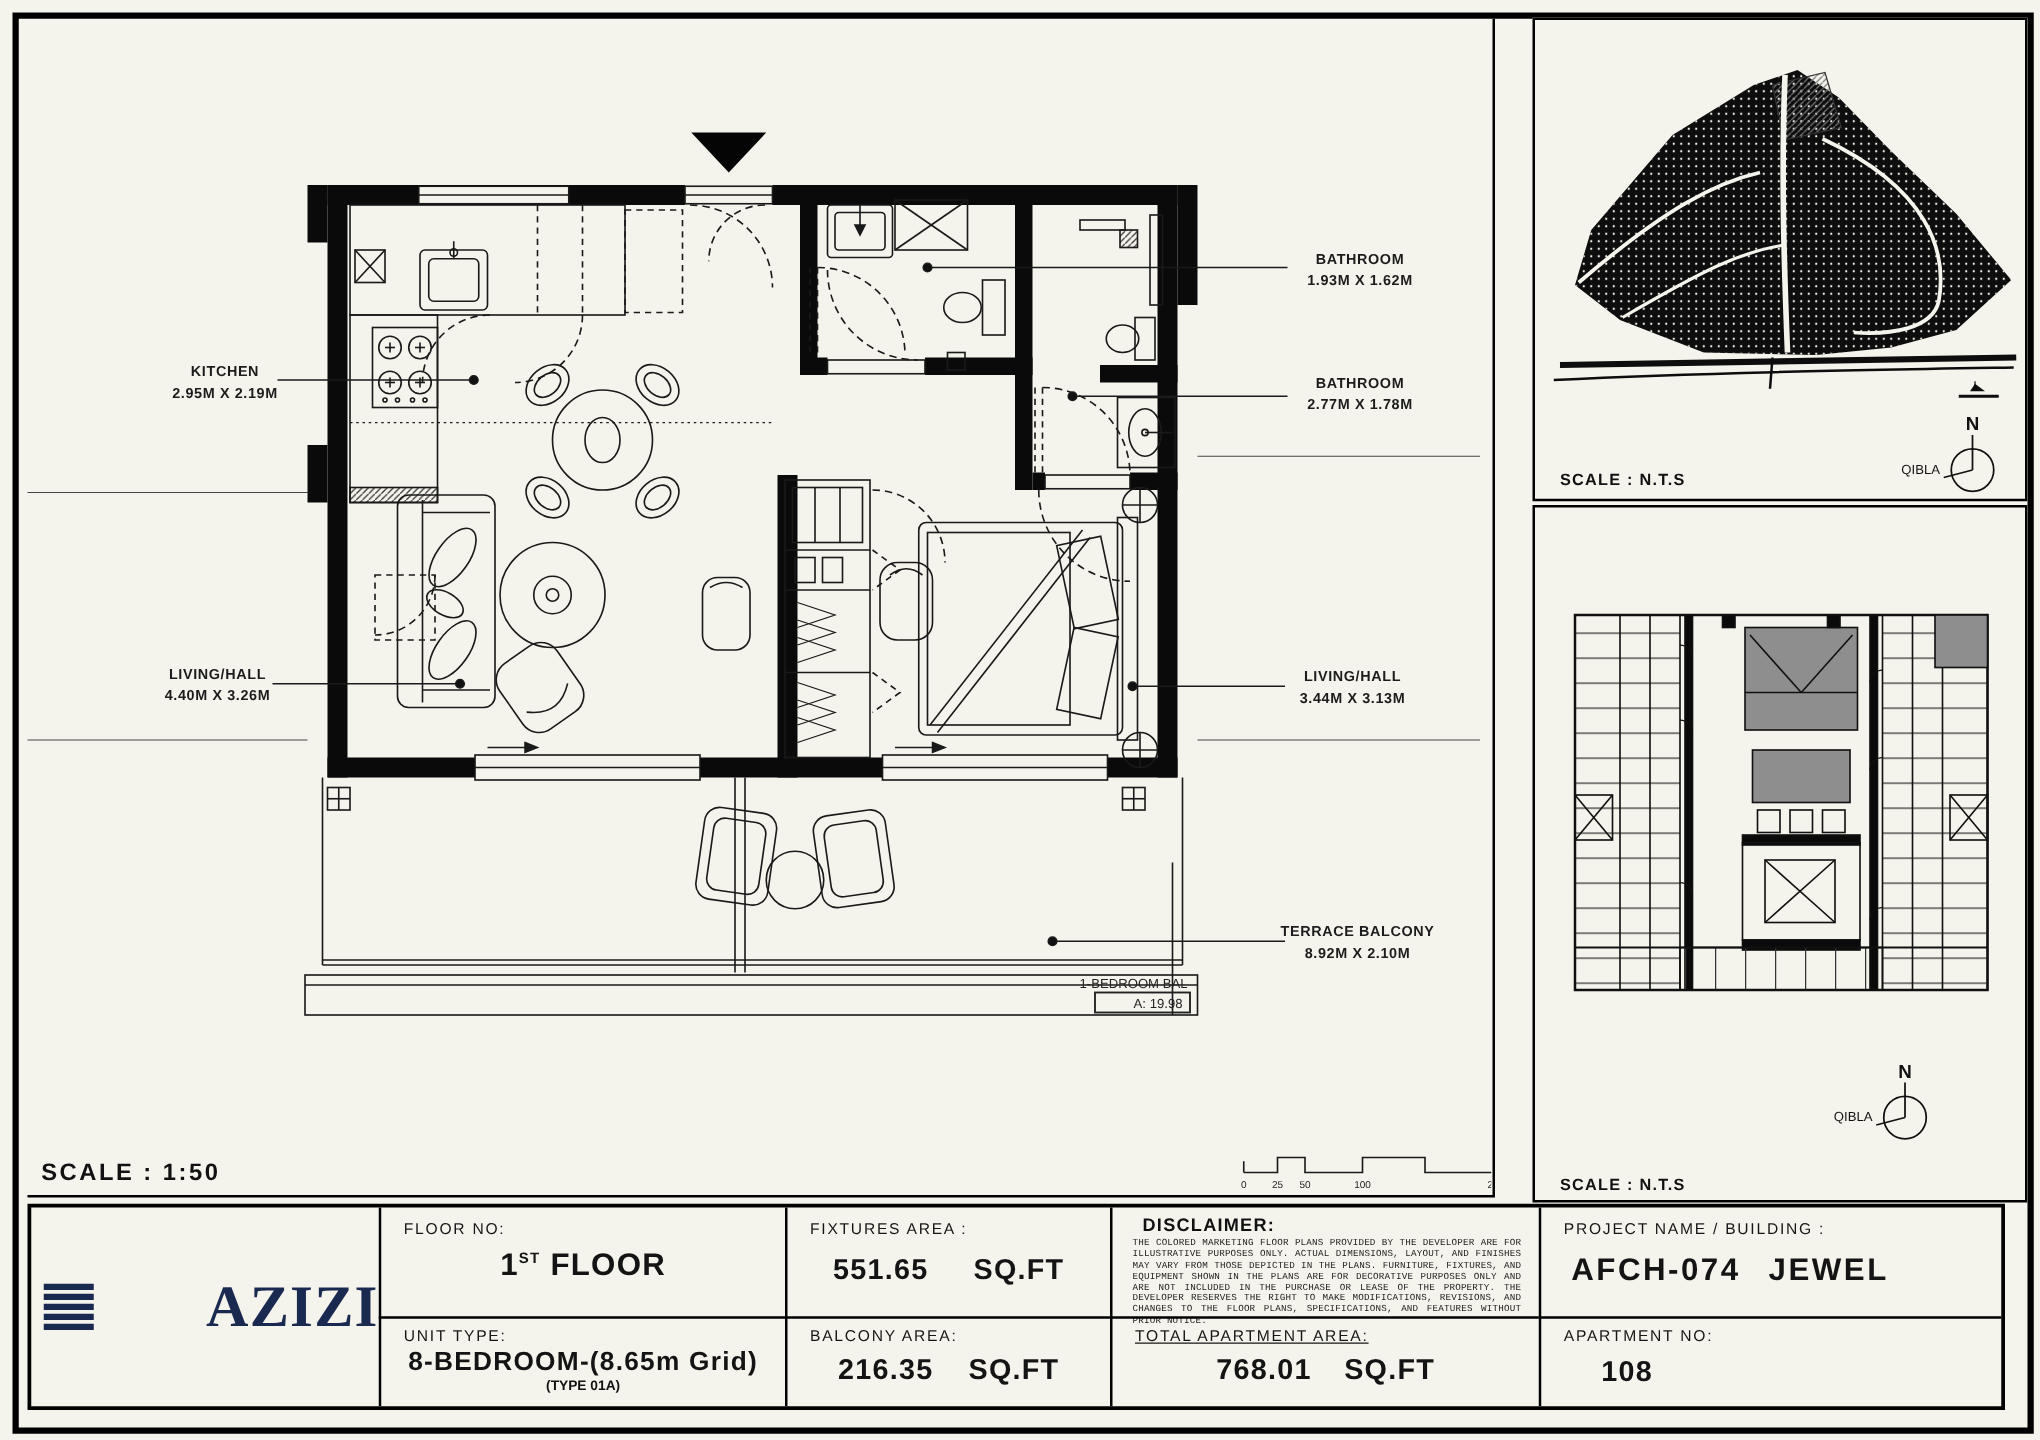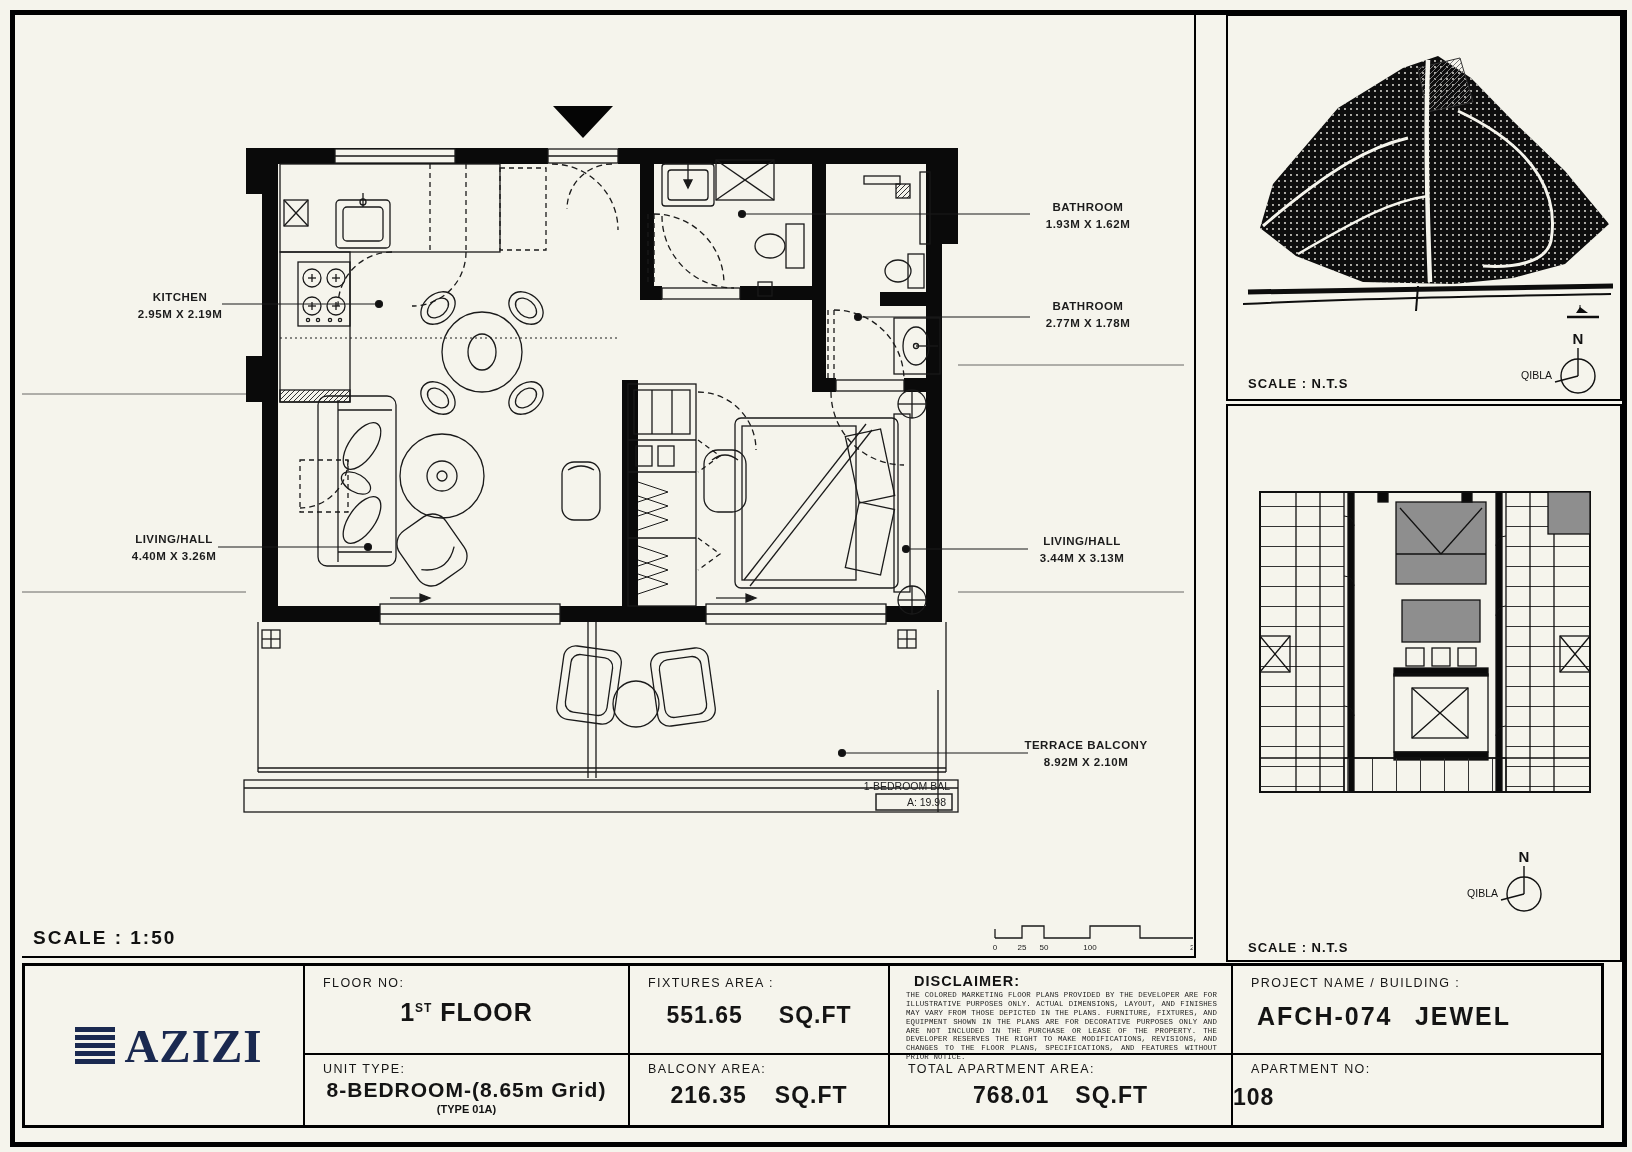--- a/index.html
+++ b/index.html
@@ -8,21 +8,21 @@
   .frame{position:absolute;left:10px;top:10px;width:1607px;height:1127px;border:5px solid #000;}
   .vdivider{position:absolute;left:1194px;top:15px;height:941px;border-left:2px solid #000;}
   .mainline{position:absolute;left:22px;top:956px;width:1174px;border-top:2px solid #000;}
   .panel{position:absolute;left:1226px;width:392px;border:2px solid #000;background:#f5f4ec;}
   .panel.top{top:14px;height:383px;}
   .panel.bottom{top:404px;height:554px;}
   .tb{position:absolute;left:22px;top:963px;width:1582px;height:165px;border:3px solid #000;box-sizing:border-box;}
   .cell{position:absolute;box-sizing:border-box;}
   .cl{font-size:12.5px;letter-spacing:1.4px;font-weight:400;padding:10px 0 0 18px;color:#161616;}
   .cv{font-size:23px;font-weight:700;letter-spacing:1px;color:#141414;}
-  .logo{display:flex;align-items:center;justify-content:center;height:100%;gap:9px;margin-left:10px;}
+  .logo{display:flex;align-items:center;justify-content:space-between;height:100%;gap:9px;margin-left:10px;}
   .bars{display:flex;flex-direction:column;gap:3px;}
   .bars div{width:40px;height:5px;background:#1a2950;}
   .logotext{font-family:"Liberation Serif",serif;font-weight:700;font-size:47px;color:#1a2950;letter-spacing:1px;}
   sup{font-size:12px;font-weight:700;}
   .disc-p{font-size:7.4px;line-height:1.2;letter-spacing:.15px;text-align:justify;
           padding:2px 14px 0 16px;color:#1d1d1d;font-weight:400;font-family:Liberation Mono, monospace;}
   .disc-l{font-size:14.5px;font-weight:700;letter-spacing:1px;padding:7px 0 0 24px;}
   svg text{font-family:"Liberation Sans",sans-serif;}
   .rname{font-size:11.5px;font-weight:700;letter-spacing:.5px;fill:#1c1c1c;}
   .scaletxt{font-size:19px;font-weight:700;letter-spacing:2px;fill:#111;}
@@ -483,32 +483,32 @@
         <span>216.35</span>
           <span>SQ.FT</span>
       </div>
     </div>
 
     <div class="cell" style="left:863px;top:0;width:343px;height:87px;border-left:2px solid #000;">
       <div class="disc-l">DISCLAIMER:</div>
       <div class="disc-p">THE COLORED MARKETING FLOOR PLANS PROVIDED BY THE DEVELOPER ARE FOR ILLUSTRATIVE PURPOSES ONLY. ACTUAL DIMENSIONS, LAYOUT, AND FINISHES MAY VARY FROM THOSE DEPICTED IN THE PLANS. FURNITURE, FIXTURES, AND EQUIPMENT SHOWN IN THE PLANS ARE FOR DECORATIVE PURPOSES ONLY AND ARE NOT INCLUDED IN THE PURCHASE OR LEASE OF THE PROPERTY. THE DEVELOPER RESERVES THE RIGHT TO MAKE MODIFICATIONS, REVISIONS, AND CHANGES TO THE FLOOR PLANS, SPECIFICATIONS, AND FEATURES WITHOUT PRIOR NOTICE.</div>
     </div>
     <div class="cell" style="left:863px;top:87px;width:343px;height:72px;border-left:2px solid #000;border-top:2px solid #000;">
-      <div class="cl" style="padding-top:7px;">TOTAL APARTMENT AREA:</div>
+      <div class="cl" style="padding-top:7px;text-decoration:underline;">TOTAL APARTMENT AREA:</div>
       <div class="cv" style="display:flex;justify-content:center;gap:26px;margin-top:6px;">
         <span>768.01</span>
           <span>SQ.FT</span>
       </div>
     </div>
 
     <div class="cell" style="left:1206px;top:0;width:370px;height:87px;border-left:2px solid #000;">
       <div class="cl">PROJECT NAME / BUILDING :</div>
       <div class="cv" style="display:flex;justify-content:space-between;padding:0 90px 0 24px;margin-top:12px;font-size:25px;letter-spacing:2px;">
         <span>AFCH-074</span>
           <span>JEWEL</span>
       </div>
     </div>
     <div class="cell" style="left:1206px;top:87px;width:370px;height:72px;border-left:2px solid #000;border-top:2px solid #000;">
       <div class="cl" style="padding-top:7px;">APARTMENT NO:</div>
-      <div class="cv" style="margin-top:8px;">108</div>
+      <div class="cv" style="padding-left:48px;margin-top:8px;">108</div>
     </div>
   </div>
 </div>
 
 </body></html>

